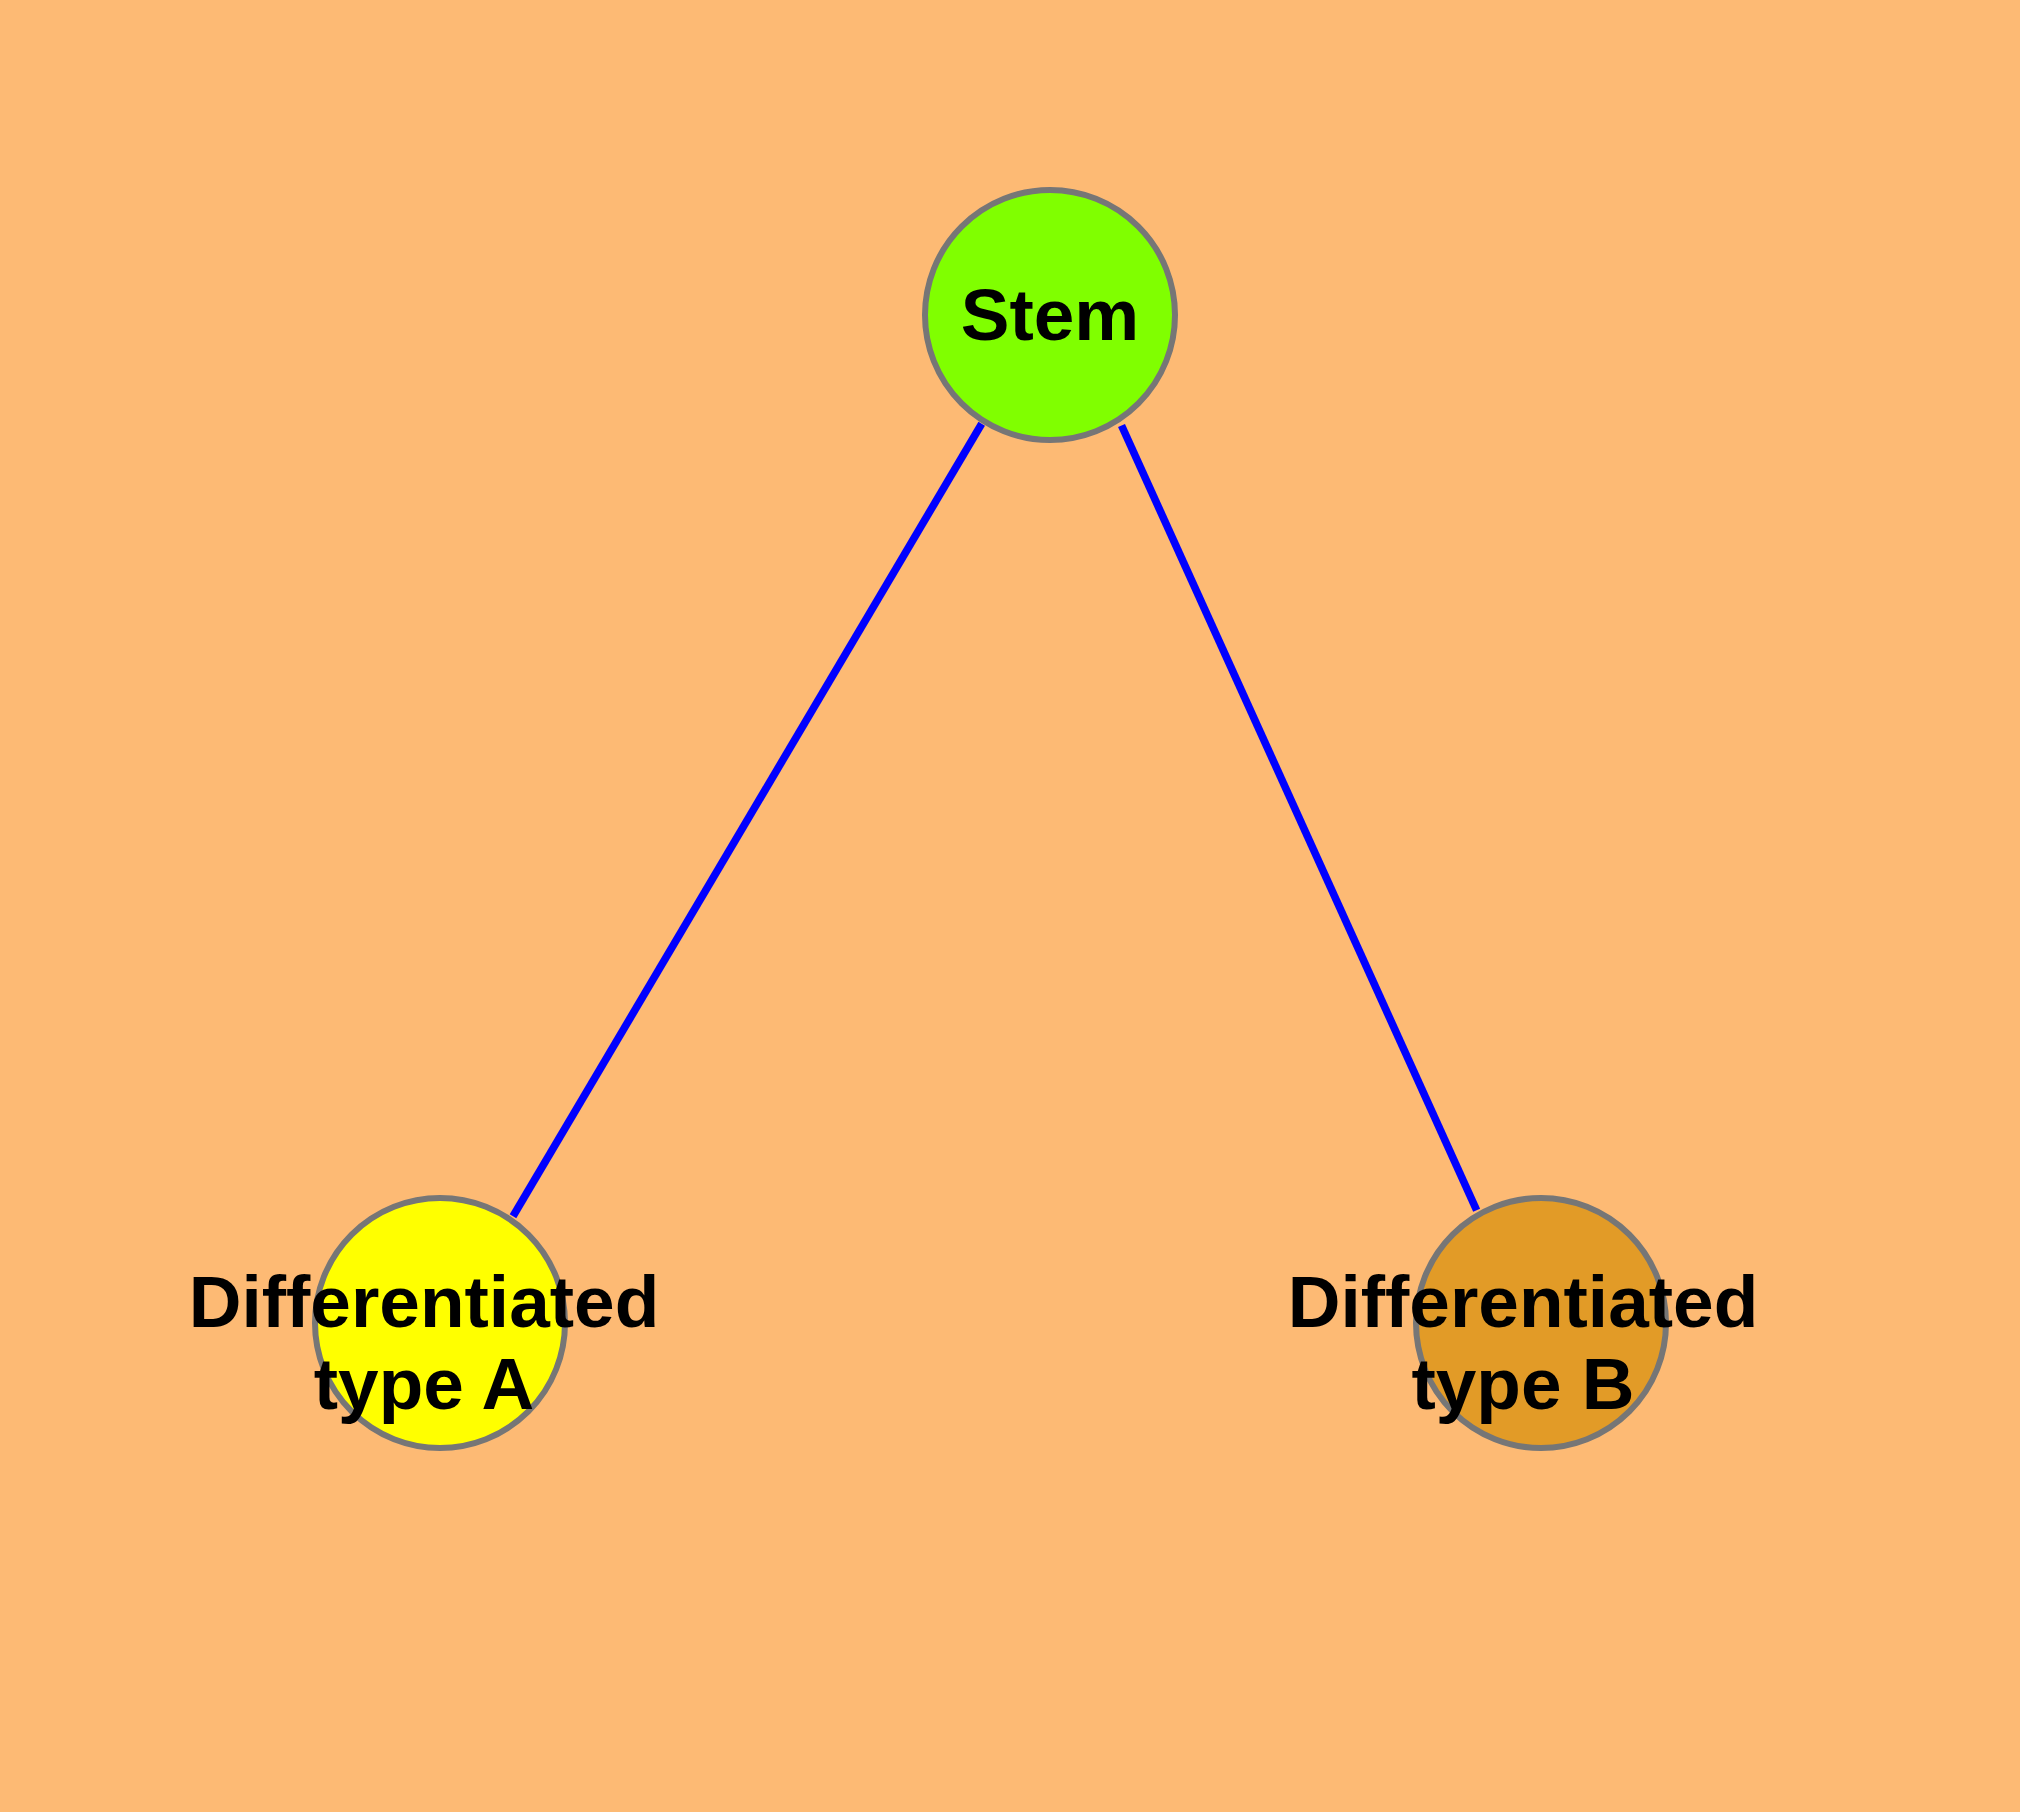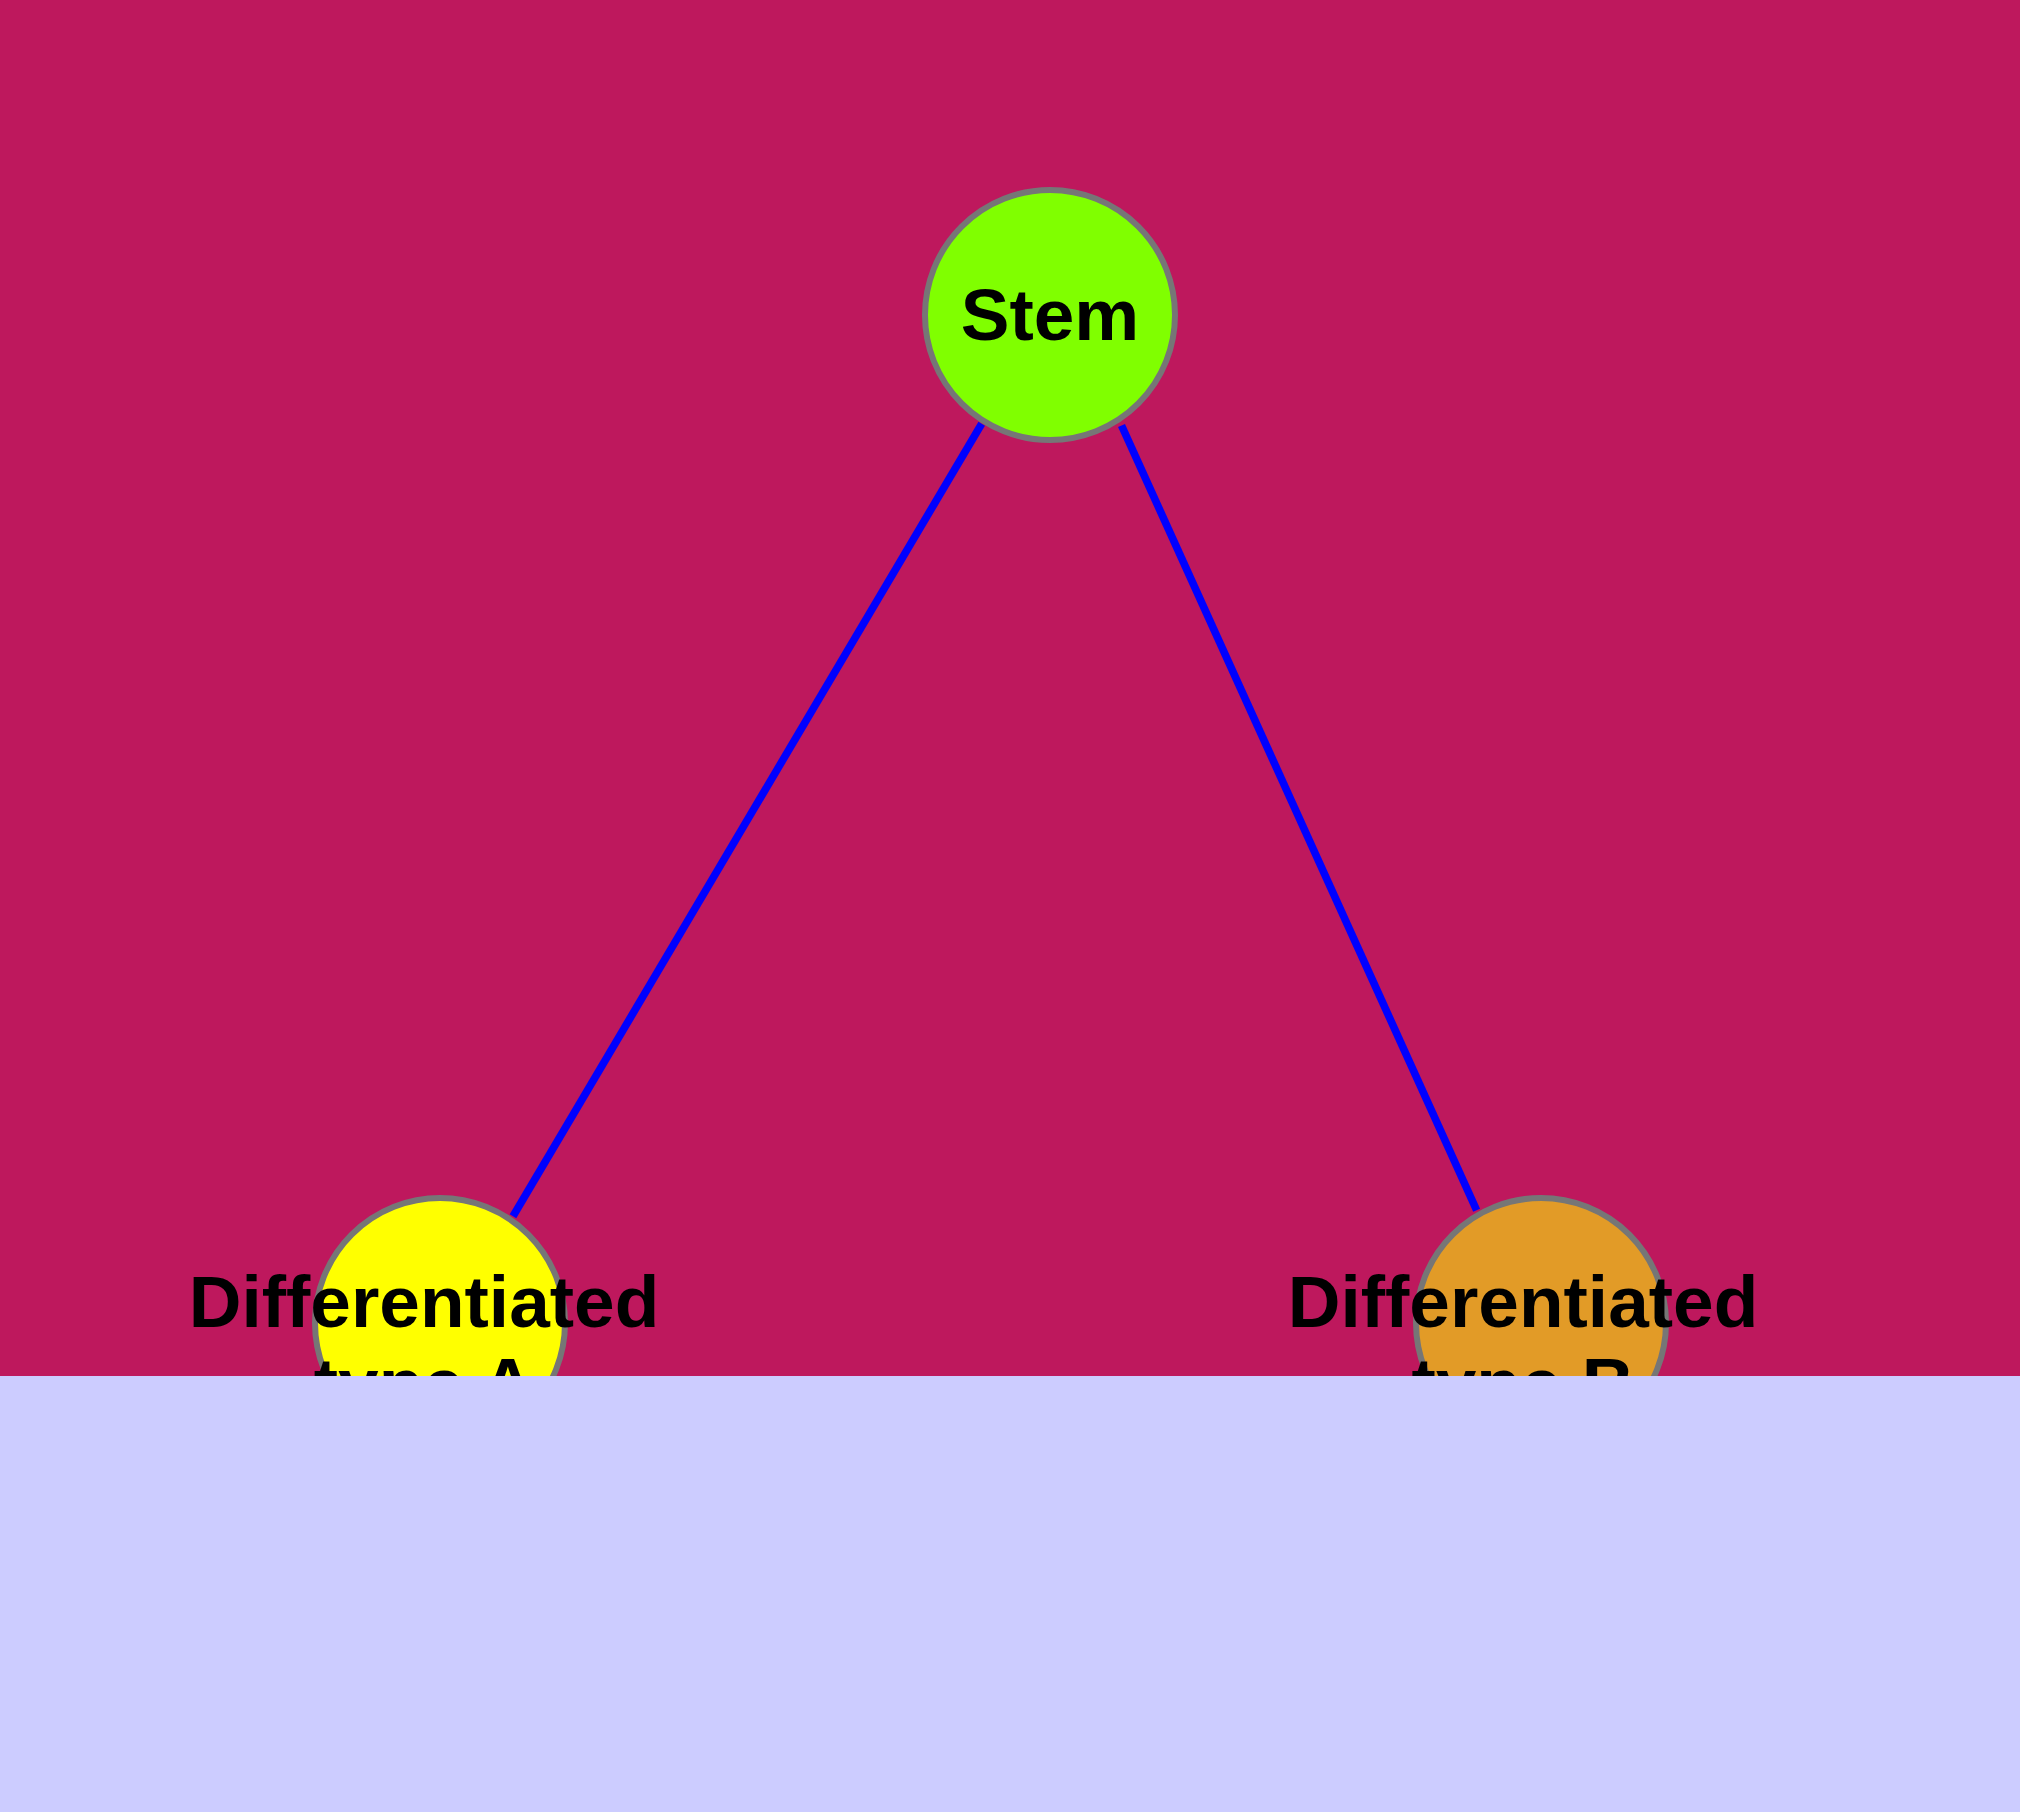--- a/index.html
+++ b/index.html
@@ -39,21 +39,21 @@
     text-align: center;
     line-height: 1.12;
     white-space: pre-line;
     pointer-events: none;
     transform: translate(-50%, -50%);
   }
 </style>
 </head>
 <body>
 
-<div id="canvas" style="width: 2021px; height: 1376px; background: #be185d;">
+<div id="canvas" style="width: 2021px; height: 1812px; background: #fdba74;">
 
   <svg id="edge-layer" viewBox="0 0 2384 2138" xmlns="http://www.w3.org/2000/svg">
     <line class="graph-edge" x1="1158" y1="500" x2="605" y2="1435" stroke="#0000ff" stroke-width="9" stroke-linecap="butt"></line>
     <line class="graph-edge" x1="1323" y1="502" x2="1742" y2="1428" stroke="#0000ff" stroke-width="9" stroke-linecap="butt"></line>
   </svg>
 
   <div class="node" style="left: 922px; top: 187px; width: 256px; height: 256px; background: rgb(128, 255, 0); border-color: rgb(118, 118, 118); border-width: 6px;"></div>
   <div class="node" style="left: 312px; top: 1195px; width: 256px; height: 256px; background: rgb(255, 255, 0); border-color: rgb(118, 118, 118); border-width: 6px;"></div>
   <div class="node" style="left: 1413px; top: 1195px; width: 256px; height: 256px; background: rgb(226, 155, 39); border-color: rgb(118, 118, 118); border-width: 6px;"></div>
 

